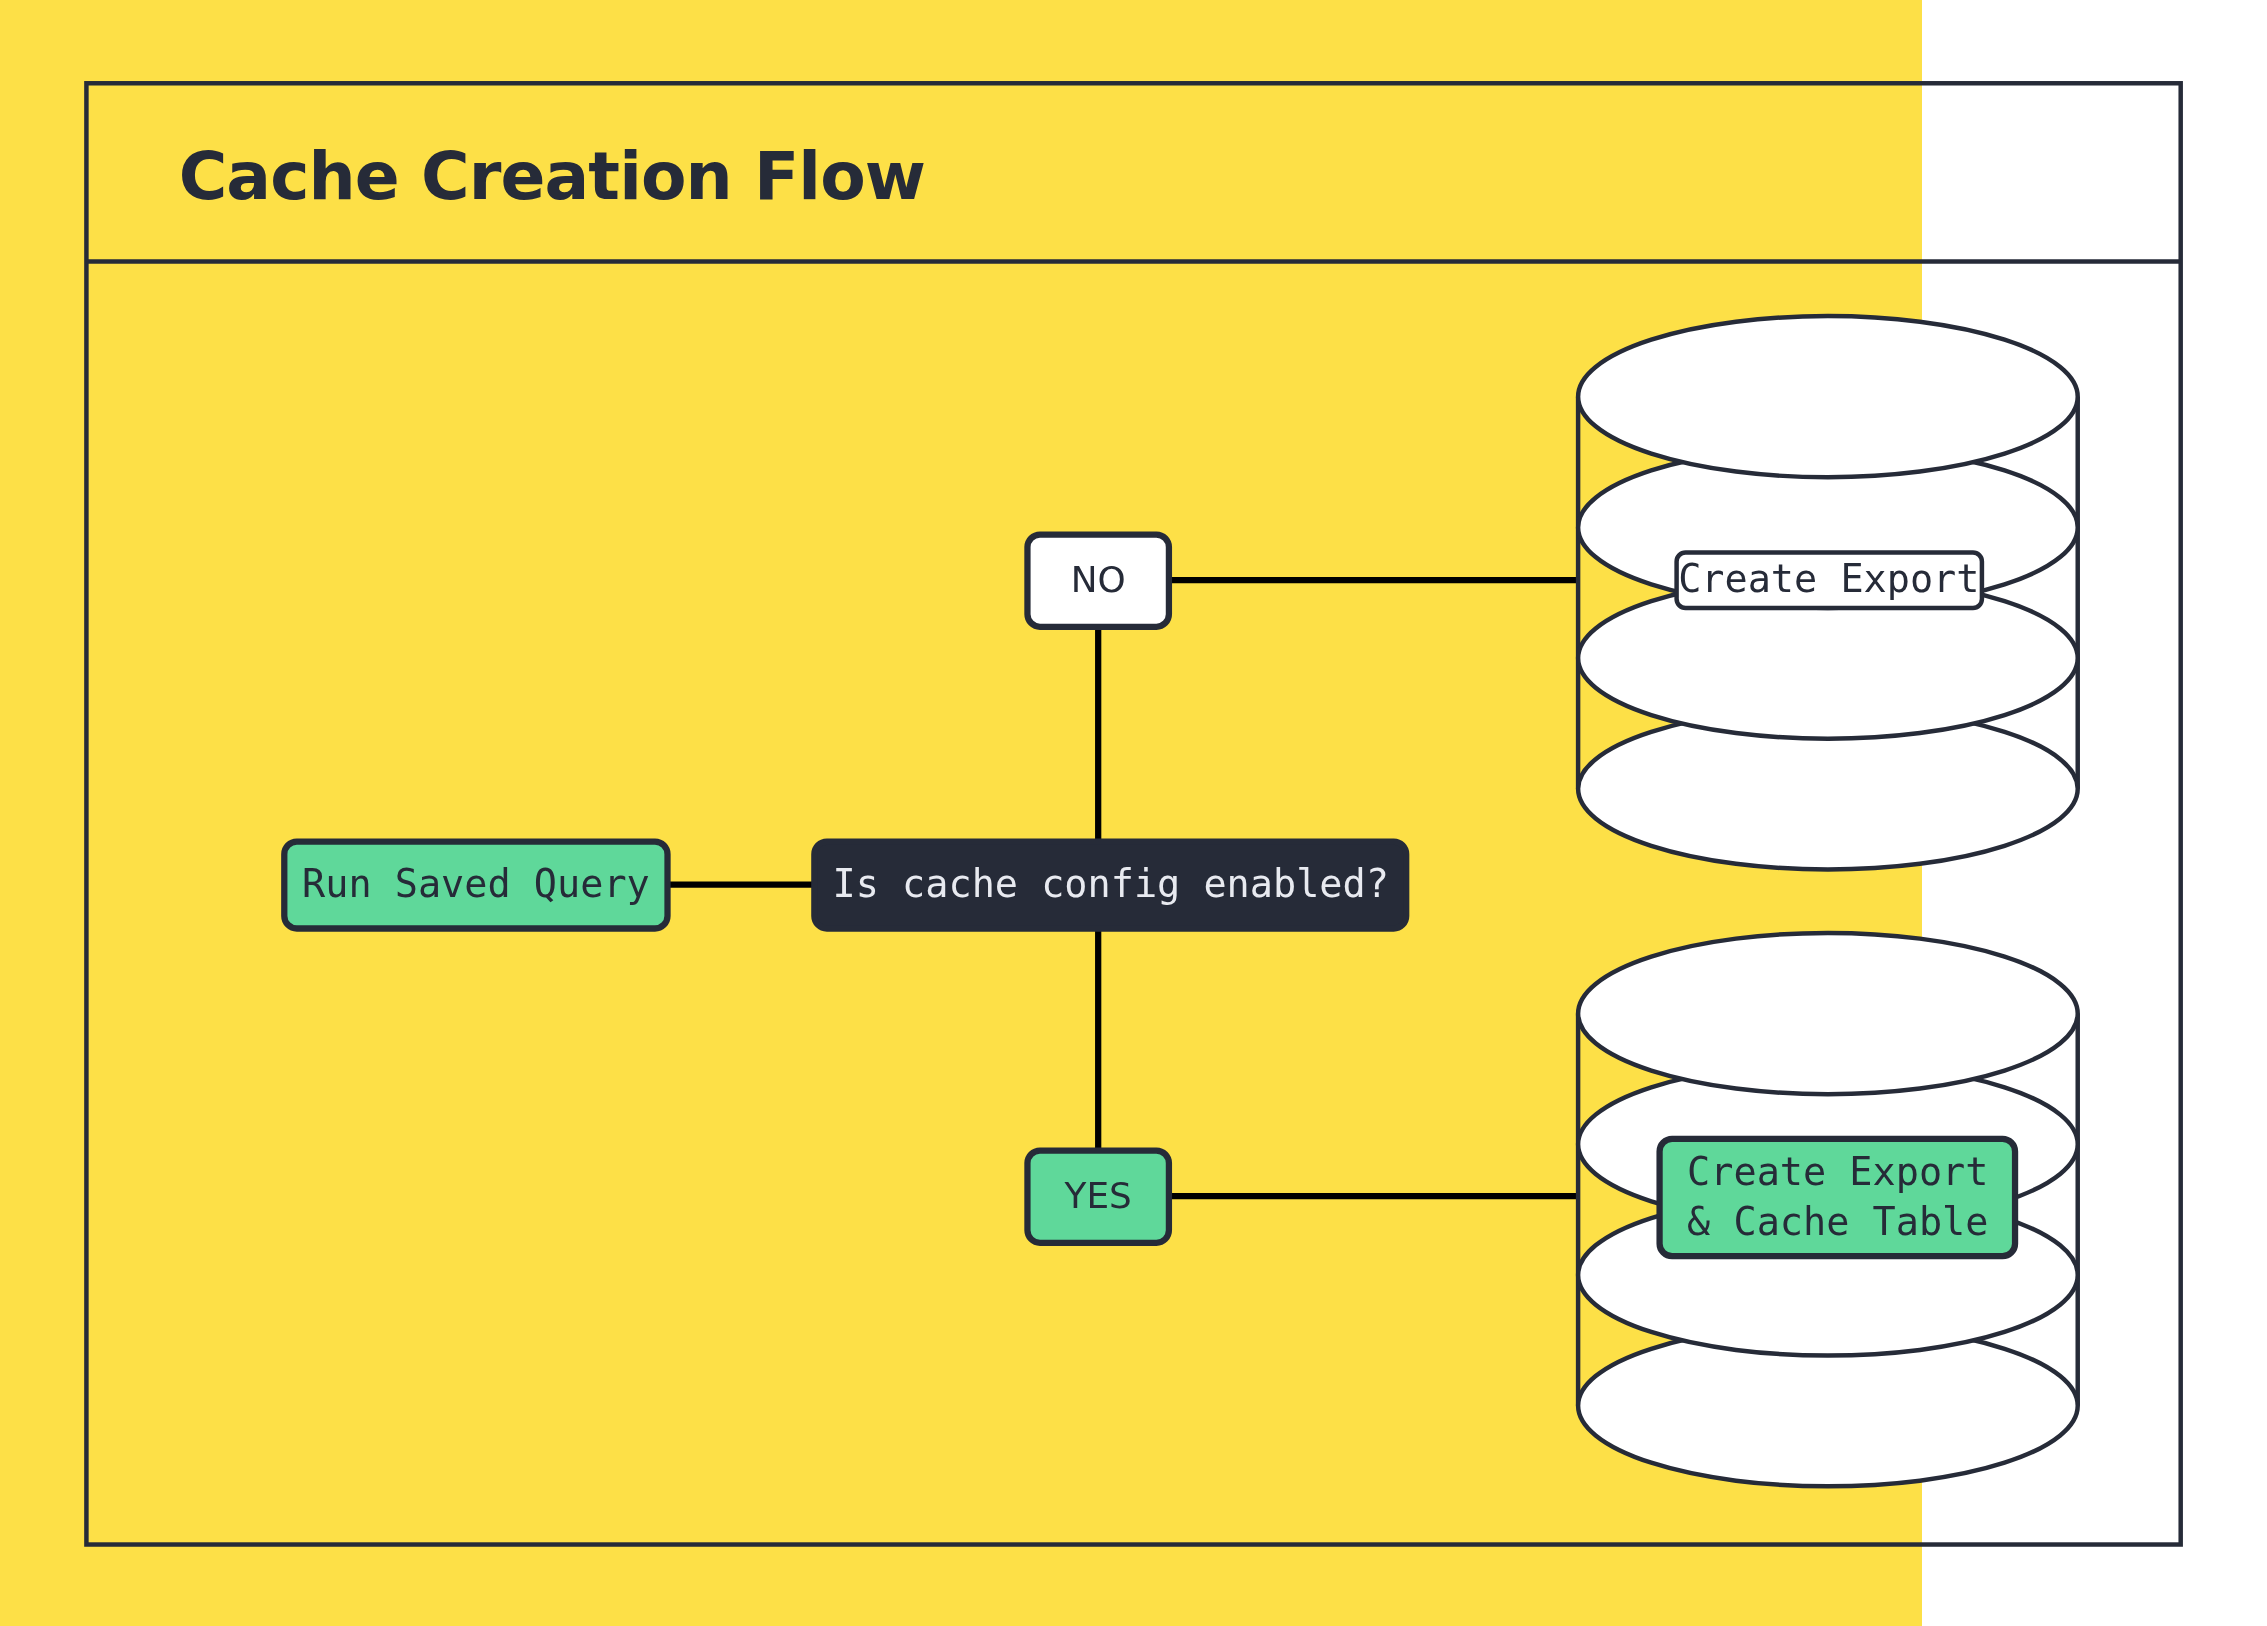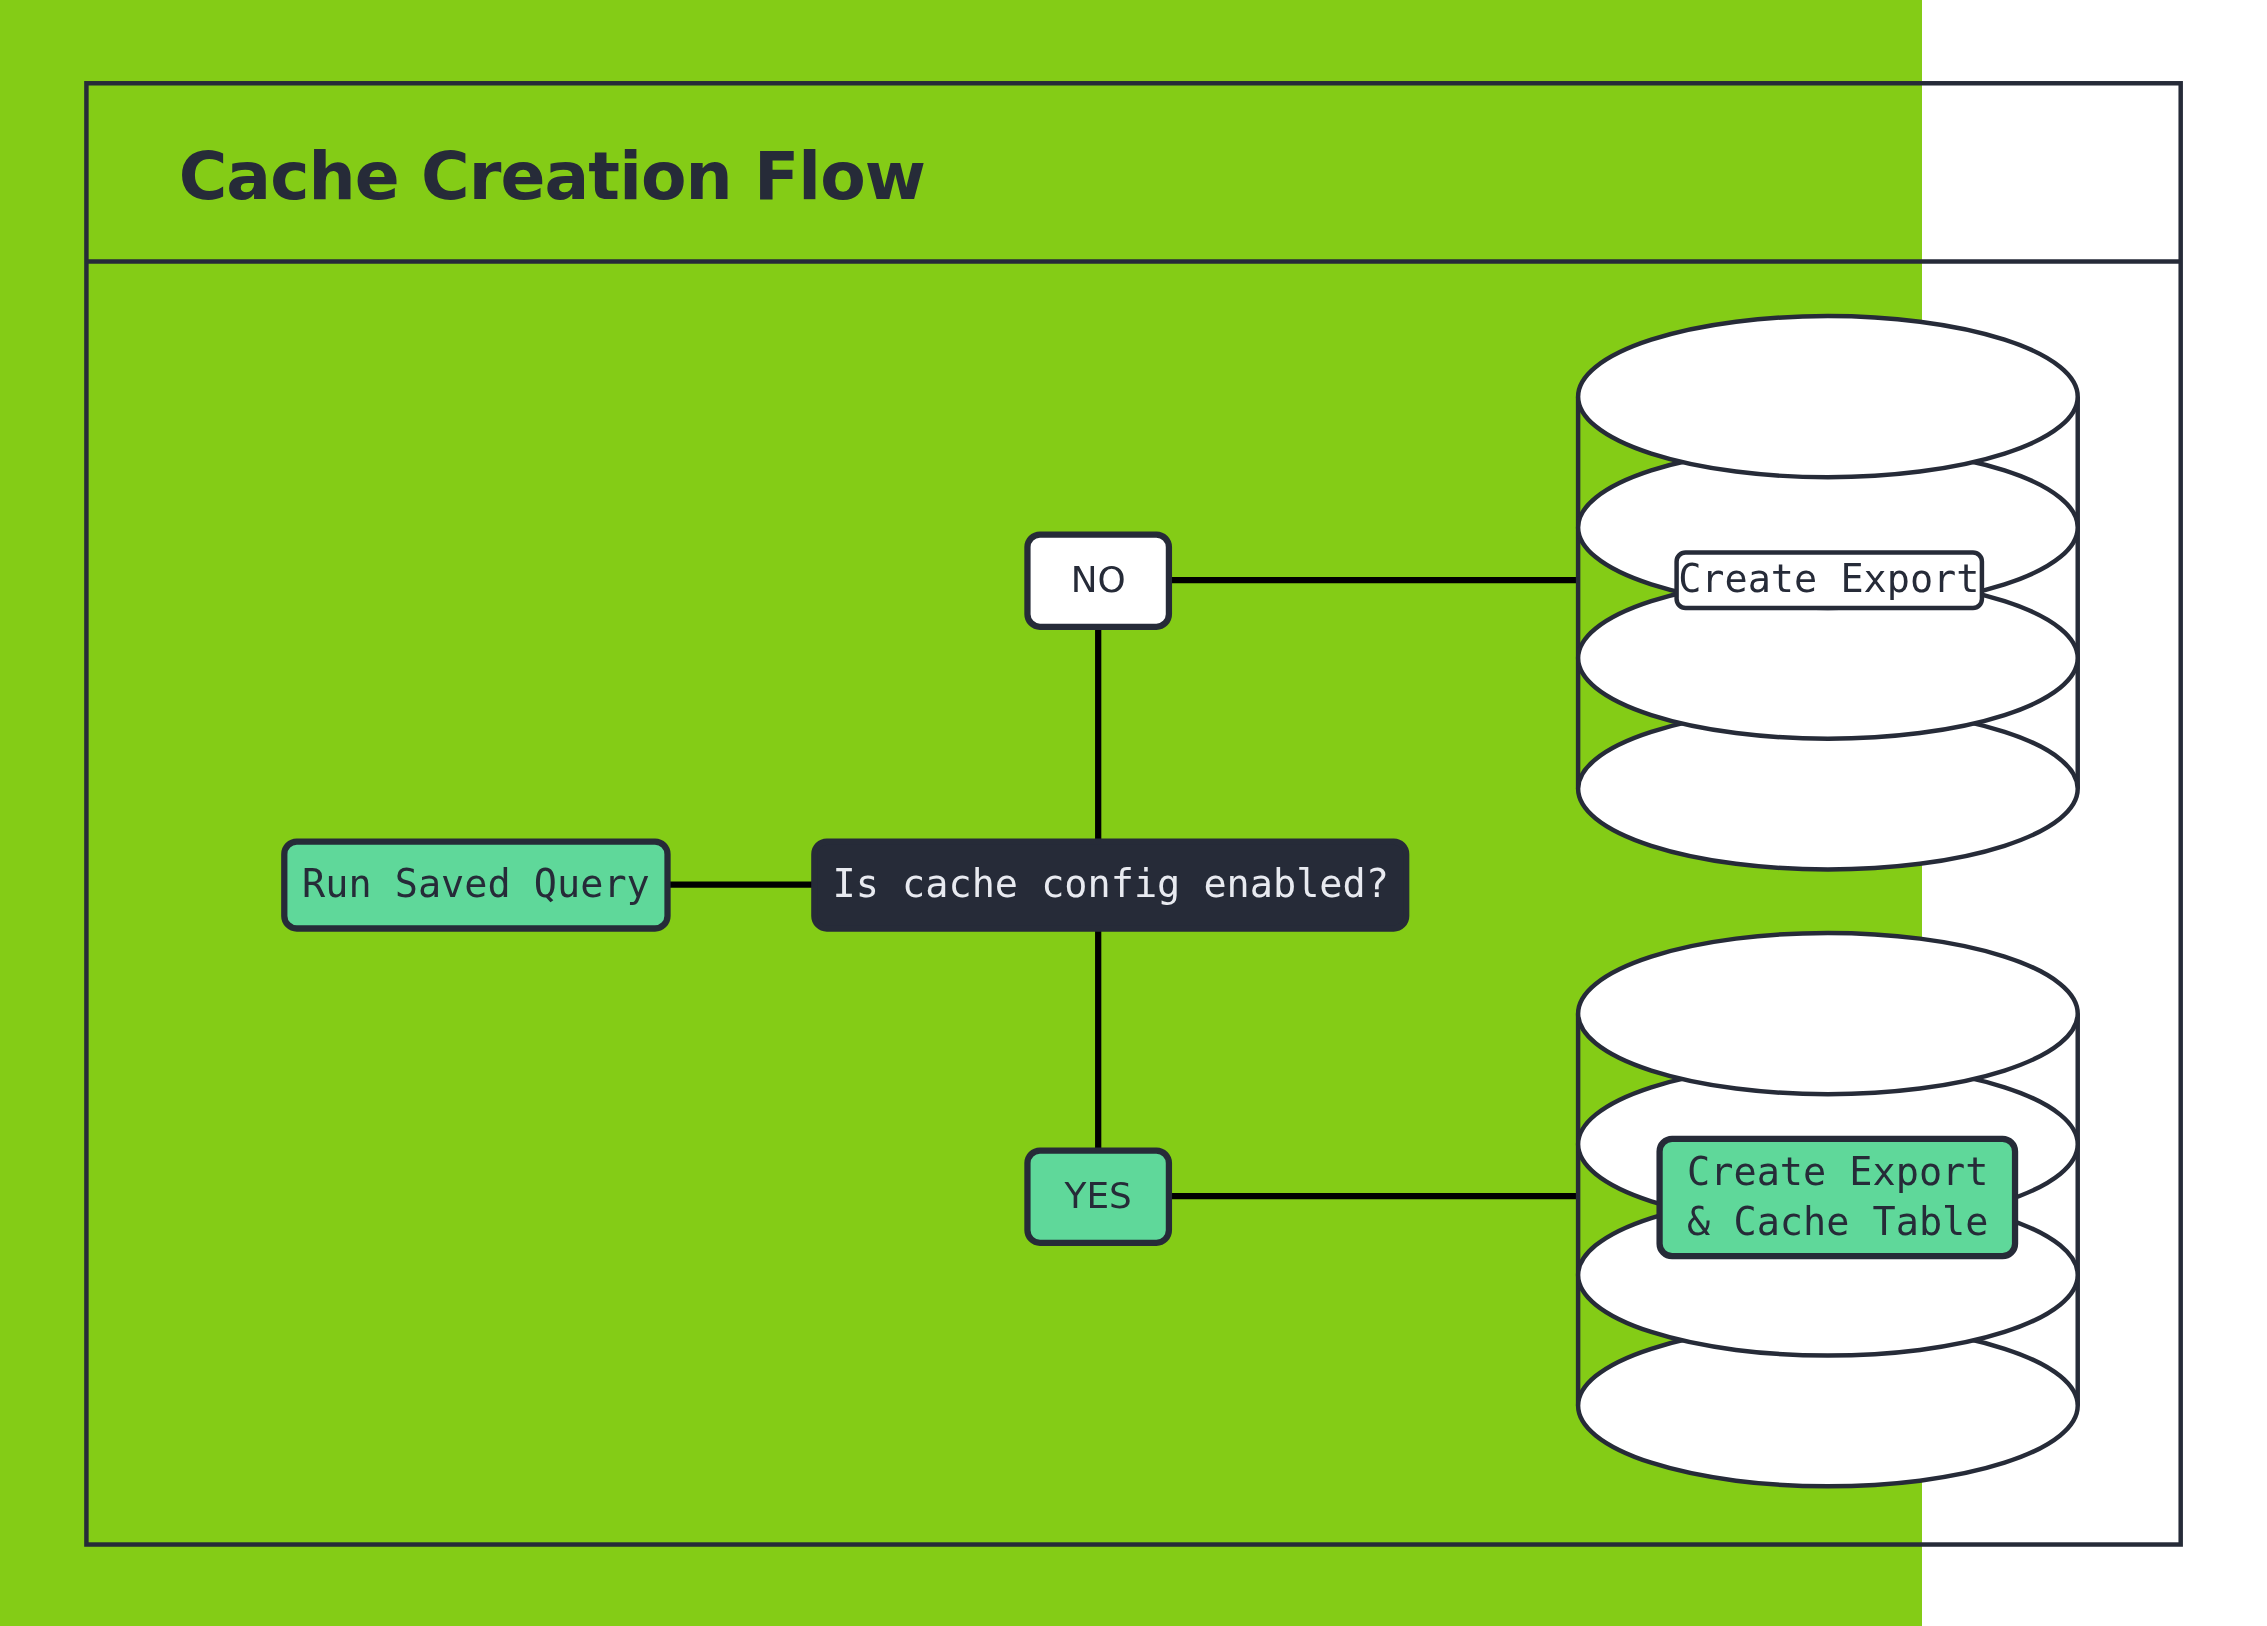--- a/index.html
+++ b/index.html
@@ -11,21 +11,21 @@
   body {
     width: 2268px;
     height: 1626px;
     font-family: "Liberation Sans", sans-serif;
     overflow: hidden;
   }
   #diagram-root {
     position: relative;
     width: 1922px;
     height: 1626px;
-    background: #84cc16;
+    background: #fde047;
   }
   svg.diagram-canvas {
     position: absolute;
     top: 0;
     left: 0;
     width: 2268px;
     height: 1626px;
     display: block;
   }
   .frame-rect {

